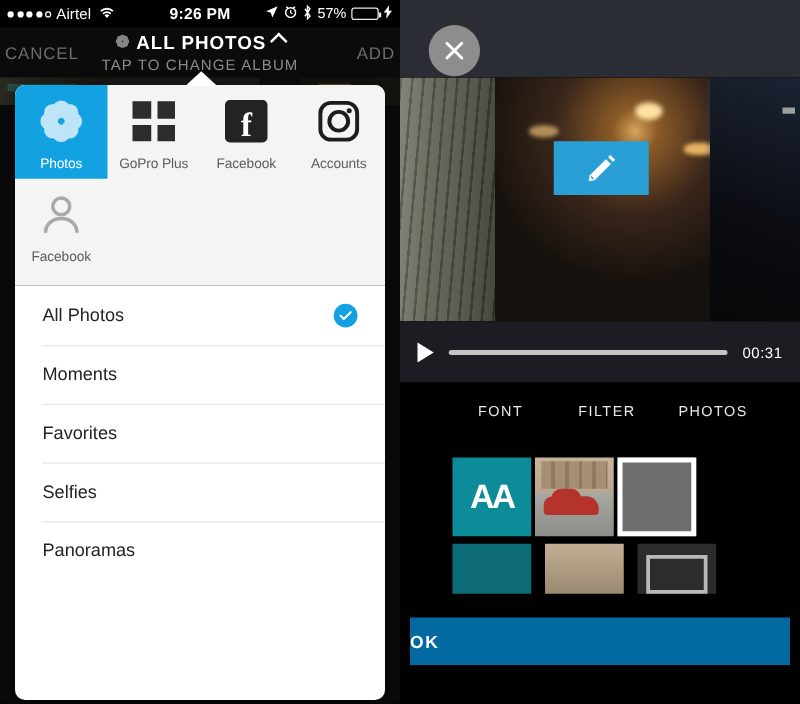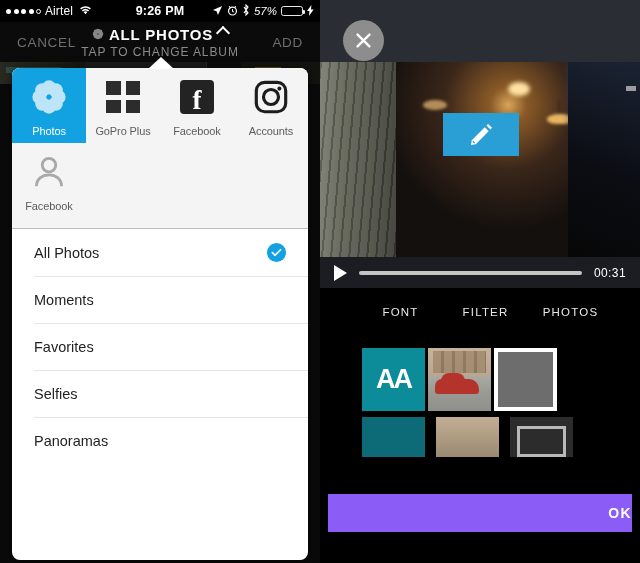--- a/index.html
+++ b/index.html
@@ -12,30 +12,30 @@
   .statusbar{position:relative;height:22px;background:#000;color:#fff;font-size:11.5px;
              display:flex;align-items:center;padding:0 6px;box-sizing:border-box;}
   .sb-left{display:flex;align-items:center;gap:4px;}
   .dots{display:flex;align-items:center;gap:2.5px;}
   .dot{width:5px;height:5px;border-radius:50%;background:#fff;}
   .dot.hollow{background:transparent;border:1px solid #fff;width:3px;height:3px;}
   .carrier{font-size:12px;letter-spacing:.1px;}
   .wifi-ic{margin-left:2px;}
   .sb-time{position:absolute;left:0;right:0;text-align:center;font-size:12.5px;font-weight:bold;
            letter-spacing:.2px;pointer-events:none;}
-  .sb-right{margin-left:auto;display:flex;align-items:center;gap:4px;position:relative;z-index:2;font-style:italic;}
+  .sb-right{margin-left:auto;display:flex;align-items:center;gap:4px;position:relative;z-index:2;}
   .sb-pct{font-size:11.5px;}
   .batt{width:22px;height:10px;border:1.2px solid #e8e8e8;border-radius:2.5px;position:relative;
         box-sizing:border-box;padding:1px;}
   .batt::after{content:"";position:absolute;right:-3.2px;top:3px;width:1.8px;height:4px;
                background:#e8e8e8;border-radius:0 1px 1px 0;}
   .batt-fill{height:100%;width:62%;background:#4cd964;border-radius:1px;}
 
   .navbar{position:relative;height:40px;background:#0b0b0b;display:flex;align-items:center;
-          justify-content:space-between;padding:0 17px;box-sizing:border-box;}
+          justify-content:space-between;padding:0 4px;box-sizing:border-box;}
   .nav-side{font-size:13.5px;color:#6e6e6e;letter-spacing:.7px;}
   .nav-center{position:absolute;left:0;right:0;text-align:center;pointer-events:none;}
   .nav-title-row{display:flex;align-items:center;justify-content:center;gap:5px;}
   .nav-title{font-size:15px;font-weight:bold;color:#fff;letter-spacing:.8px;}
   .nav-sub{font-size:12px;color:#8b8b8b;letter-spacing:.9px;margin-top:1px;}
   .chev-up{display:inline-block;width:8px;height:8px;border-left:2px solid #fff;
            border-top:2px solid #fff;transform:rotate(45deg);margin-bottom:3px;}
 
   .photo-strip{position:absolute;top:62px;left:0;width:320px;height:22px;display:flex;}
   .ps1{flex:0 0 86px;background:linear-gradient(100deg,#2b2a22,#15140f);}
@@ -96,21 +96,21 @@
          background:#e8b461;filter:blur(1.5px);border-radius:50% 50% 40% 40%;}
   .lamp2::before{content:"";position:absolute;top:-14px;left:11px;width:2px;height:14px;background:#3a2c1d;}
   .lamp3{top:38px;left:11%;width:24px;height:10px;background:#caa063;filter:blur(1.8px);opacity:.85;}
   .v-right{position:absolute;right:0;top:0;width:72px;height:100%;
      background:linear-gradient(200deg,#1b2333 0%,#0b0d13 55%,#070707 100%);}
   .v-right::after{content:"";position:absolute;top:24px;right:4px;width:10px;height:5px;background:#bdbdbd;opacity:.8;}
   .v-blue{position:absolute;top:0;right:56px;width:16px;height:64px;background:#2b3b6b;opacity:.55;filter:blur(3px);}
   .edit-btn{position:absolute;top:51px;left:123px;width:76px;height:43px;background:#2a9fd6;
             display:flex;align-items:center;justify-content:center;}
 
-  .playbar{height:31px;background:#1b1d22;display:flex;align-items:center;padding:0 14px;
+  .playbar{height:49px;background:#1b1d22;display:flex;align-items:center;padding:0 14px;
            box-sizing:border-box;gap:12px;}
   .play-tri{width:0;height:0;border-left:13px solid #fff;border-top:8px solid transparent;
             border-bottom:8px solid transparent;}
   .track{flex:1;height:4px;background:#c4c4c4;border-radius:2px;overflow:hidden;}
   .track-fill{height:100%;width:20%;background:#13a2e1;}
   .time{font-size:12px;color:#fff;letter-spacing:.4px;}
 
   .tabs{height:48px;background:#000;display:flex;align-items:center;padding-left:38px;box-sizing:border-box;}
   .tab{font-size:11.5px;color:#e8e8e8;letter-spacing:1.2px;width:85px;text-align:center;}
 
@@ -127,22 +127,22 @@
   .th-car u{position:absolute;left:5px;top:3px;width:53px;height:22px;
             background:repeating-linear-gradient(90deg,#9d8468 0 8px,#7d6850 8px 11px);opacity:.75;}
   .th-gr{background:#6d6d6d;border:4px solid #fff;box-sizing:border-box;}
   .th-row2{padding-left:42px;display:flex;gap:11px;margin-top:6px;}
   .th2{width:63px;height:40px;}
   .th2.a{background:#0c6b77;}
   .th2.b{background:linear-gradient(180deg,#c2ae94,#9a8a72);}
   .th2.c{background:#2c2c2c;position:relative;}
   .th2.c::after{content:"";position:absolute;left:7px;top:9px;right:7px;bottom:0;border:3px solid #b9b9b9;}
 
-  .okbar{position:absolute;left:8px;right:8px;bottom:31px;height:38px;background:#8b5cf6;
-         display:flex;align-items:center;justify-content:flex-end;}
+  .okbar{position:absolute;left:8px;right:8px;bottom:31px;height:38px;background:#0369a1;
+         display:flex;align-items:center;justify-content:flex-start;}
   .ok-lb{color:#fff;font-size:14px;font-weight:bold;letter-spacing:1.4px;}
 </style>
 </head>
 <body>
 
 <div class="screen">
 
   <div class="pane-left">
 
     <div class="statusbar">

